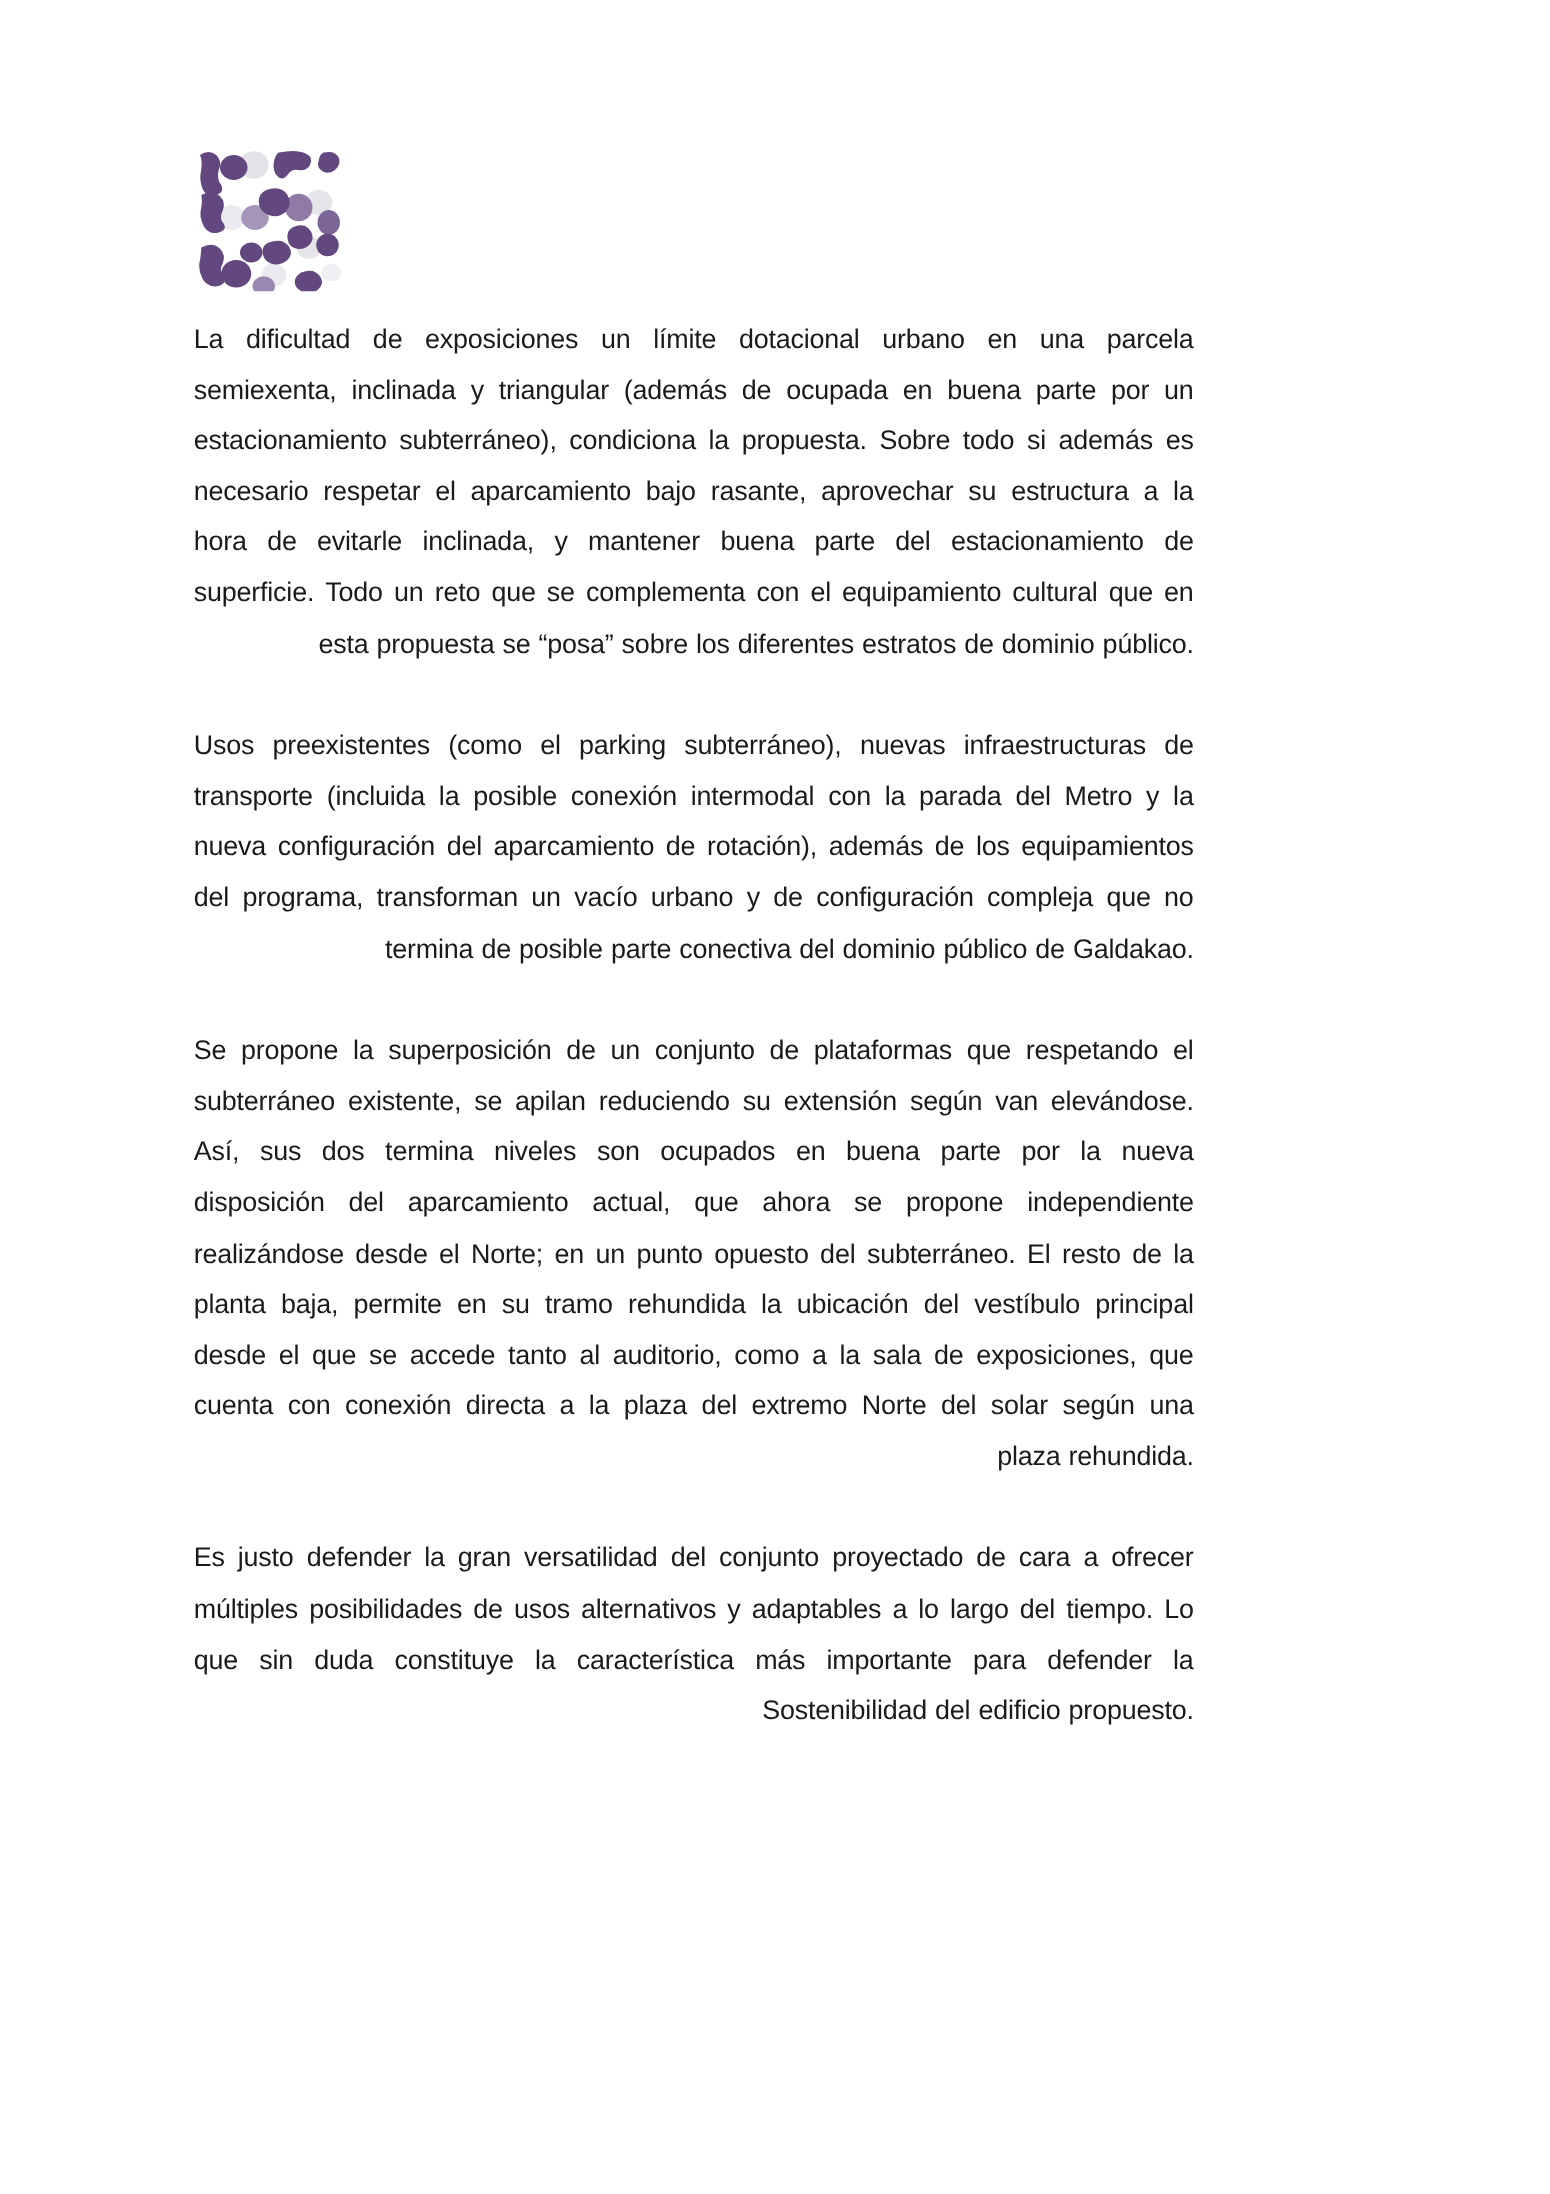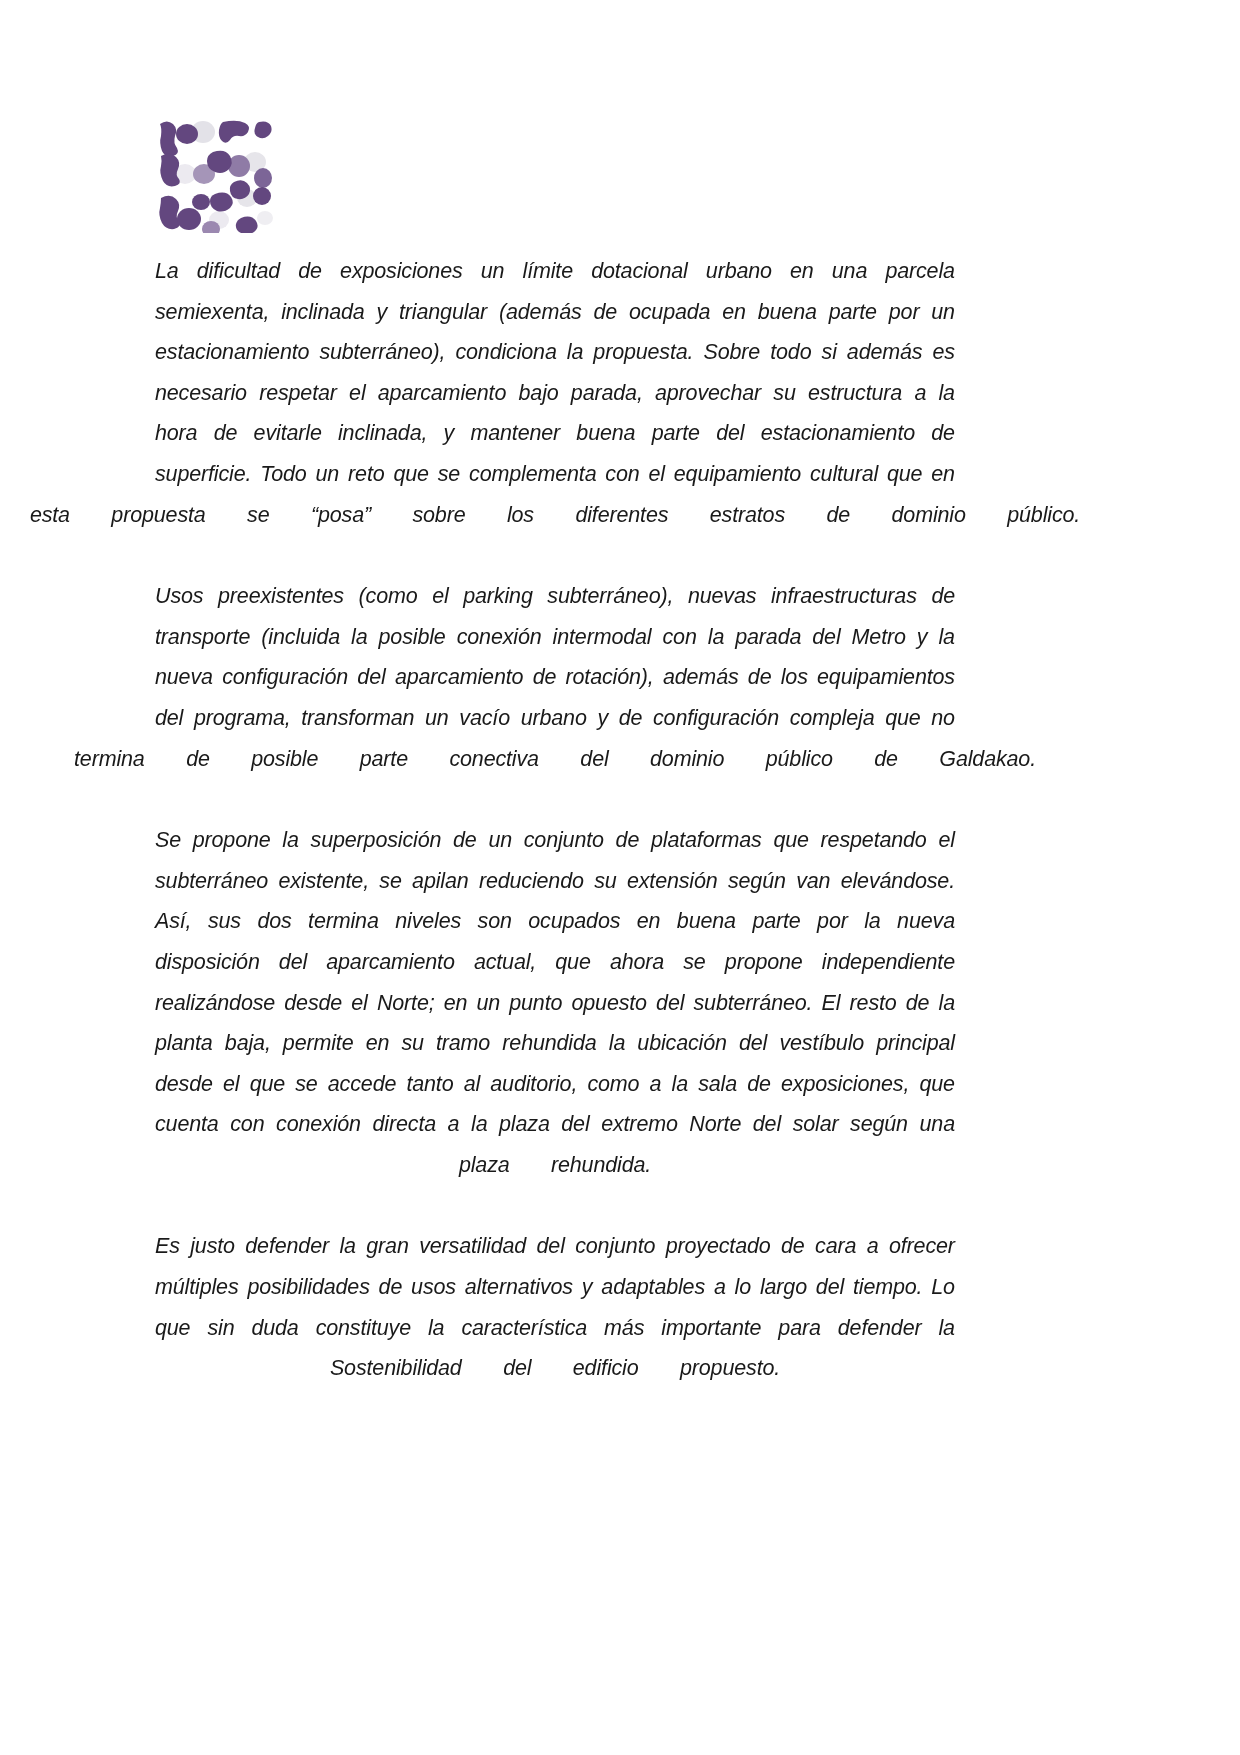--- a/index.html
+++ b/index.html
@@ -13,21 +13,20 @@
     position: relative;
     font-family: "Liberation Sans", "DejaVu Sans", sans-serif;
     -webkit-font-smoothing: antialiased;
   }
 
   .page {
     position: absolute;
     inset: 0;
     background: #ffffff;
     overflow: hidden;
-    font-style: italic;
   }
 
   
   .logo {
     position: absolute;
     left: 155px;
     top: 118px;
     width: 118px;
     height: 115px;
   }
@@ -57,21 +56,21 @@
   
   .ln {
     display: flex;
     width: 100%;
     white-space: pre;
     height: 40.6px;
     align-items: baseline;
   }
   .ln > .w { display: block; }
   .ln.justified { justify-content: space-between; }
-  .ln.last { justify-content: center; gap: 35px; }
+  .ln.last { justify-content: flex-end; }
   .ln.last > .w + .w { margin-left: 0.30em; }
 </style>
 </head>
 <body>
 
 <div class="page">
 
   <div class="logo">
     <svg viewBox="0 0 118 115" xmlns="http://www.w3.org/2000/svg" aria-hidden="true">
       <g>
@@ -105,21 +104,21 @@
       </g>
     </svg>
   </div>
 
   <div class="doc-body">
 
     <p class="para">
         <span class="ln justified"><span class="w">La</span><span class="w">dificultad</span><span class="w">de</span><span class="w">exposiciones</span><span class="w">un</span><span class="w">límite</span><span class="w">dotacional</span><span class="w">urbano</span><span class="w">en</span><span class="w">una</span><span class="w">parcela</span></span>
         <span class="ln justified"><span class="w">semiexenta,</span><span class="w">inclinada</span><span class="w">y</span><span class="w">triangular</span><span class="w">(además</span><span class="w">de</span><span class="w">ocupada</span><span class="w">en</span><span class="w">buena</span><span class="w">parte</span><span class="w">por</span><span class="w">un</span></span>
         <span class="ln justified"><span class="w">estacionamiento</span><span class="w">subterráneo),</span><span class="w">condiciona</span><span class="w">la</span><span class="w">propuesta.</span><span class="w">Sobre</span><span class="w">todo</span><span class="w">si</span><span class="w">además</span><span class="w">es</span></span>
-        <span class="ln justified"><span class="w">necesario</span><span class="w">respetar</span><span class="w">el</span><span class="w">aparcamiento</span><span class="w">bajo</span><span class="w">parada,</span><span class="w">aprovechar</span><span class="w">su</span><span class="w">estructura</span><span class="w">a</span><span class="w">la</span></span>
+        <span class="ln justified"><span class="w">necesario</span><span class="w">respetar</span><span class="w">el</span><span class="w">aparcamiento</span><span class="w">bajo</span><span class="w">rasante,</span><span class="w">aprovechar</span><span class="w">su</span><span class="w">estructura</span><span class="w">a</span><span class="w">la</span></span>
         <span class="ln justified"><span class="w">hora</span><span class="w">de</span><span class="w">evitarle</span><span class="w">inclinada,</span><span class="w">y</span><span class="w">mantener</span><span class="w">buena</span><span class="w">parte</span><span class="w">del</span><span class="w">estacionamiento</span><span class="w">de</span></span>
         <span class="ln justified"><span class="w">superficie.</span><span class="w">Todo</span><span class="w">un</span><span class="w">reto</span><span class="w">que</span><span class="w">se</span><span class="w">complementa</span><span class="w">con</span><span class="w">el</span><span class="w">equipamiento</span><span class="w">cultural</span><span class="w">que</span><span class="w">en</span></span>
         <span class="ln last"><span class="w">esta</span><span class="w">propuesta</span><span class="w">se</span><span class="w">“posa”</span><span class="w">sobre</span><span class="w">los</span><span class="w">diferentes</span><span class="w">estratos</span><span class="w">de</span><span class="w">dominio</span><span class="w">público.</span></span>
       </p>
     <p class="para">
         <span class="ln justified"><span class="w">Usos</span><span class="w">preexistentes</span><span class="w">(como</span><span class="w">el</span><span class="w">parking</span><span class="w">subterráneo),</span><span class="w">nuevas</span><span class="w">infraestructuras</span><span class="w">de</span></span>
         <span class="ln justified"><span class="w">transporte</span><span class="w">(incluida</span><span class="w">la</span><span class="w">posible</span><span class="w">conexión</span><span class="w">intermodal</span><span class="w">con</span><span class="w">la</span><span class="w">parada</span><span class="w">del</span><span class="w">Metro</span><span class="w">y</span><span class="w">la</span></span>
         <span class="ln justified"><span class="w">nueva</span><span class="w">configuración</span><span class="w">del</span><span class="w">aparcamiento</span><span class="w">de</span><span class="w">rotación),</span><span class="w">además</span><span class="w">de</span><span class="w">los</span><span class="w">equipamientos</span></span>
         <span class="ln justified"><span class="w">del</span><span class="w">programa,</span><span class="w">transforman</span><span class="w">un</span><span class="w">vacío</span><span class="w">urbano</span><span class="w">y</span><span class="w">de</span><span class="w">configuración</span><span class="w">compleja</span><span class="w">que</span><span class="w">no</span></span>
         <span class="ln last"><span class="w">termina</span><span class="w">de</span><span class="w">posible</span><span class="w">parte</span><span class="w">conectiva</span><span class="w">del</span><span class="w">dominio</span><span class="w">público</span><span class="w">de</span><span class="w">Galdakao.</span></span>

